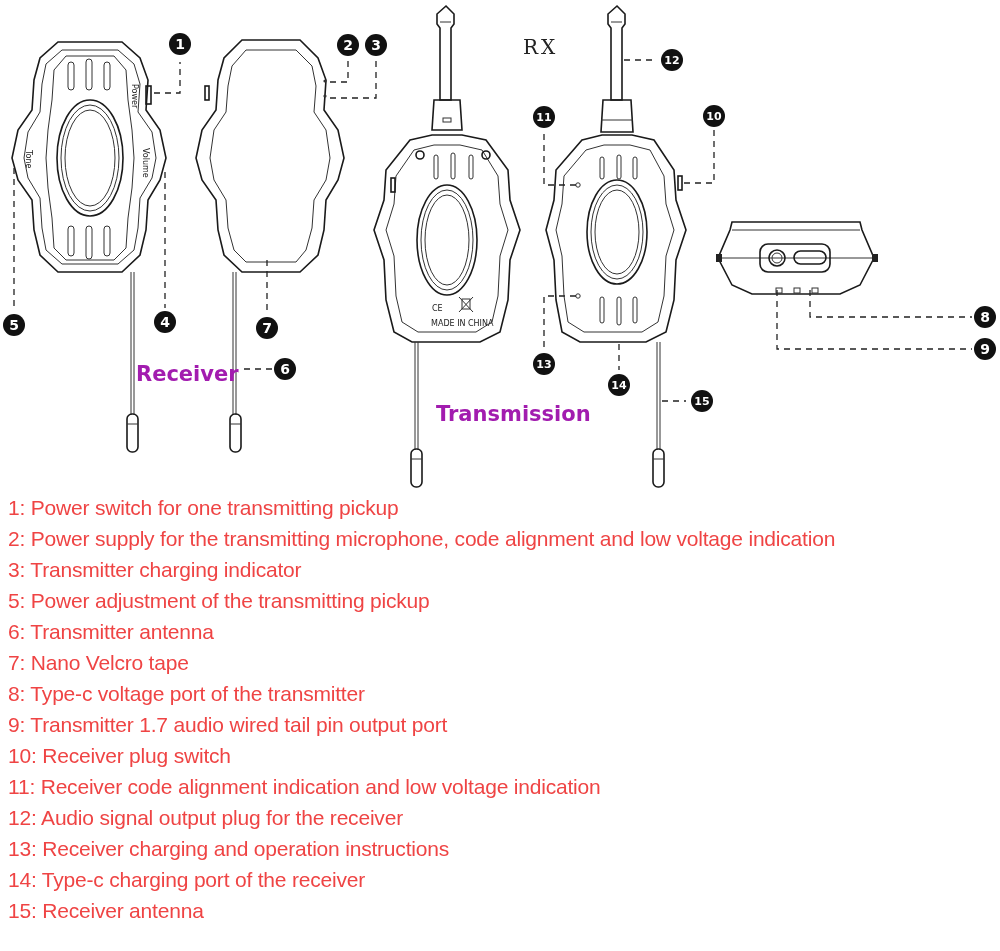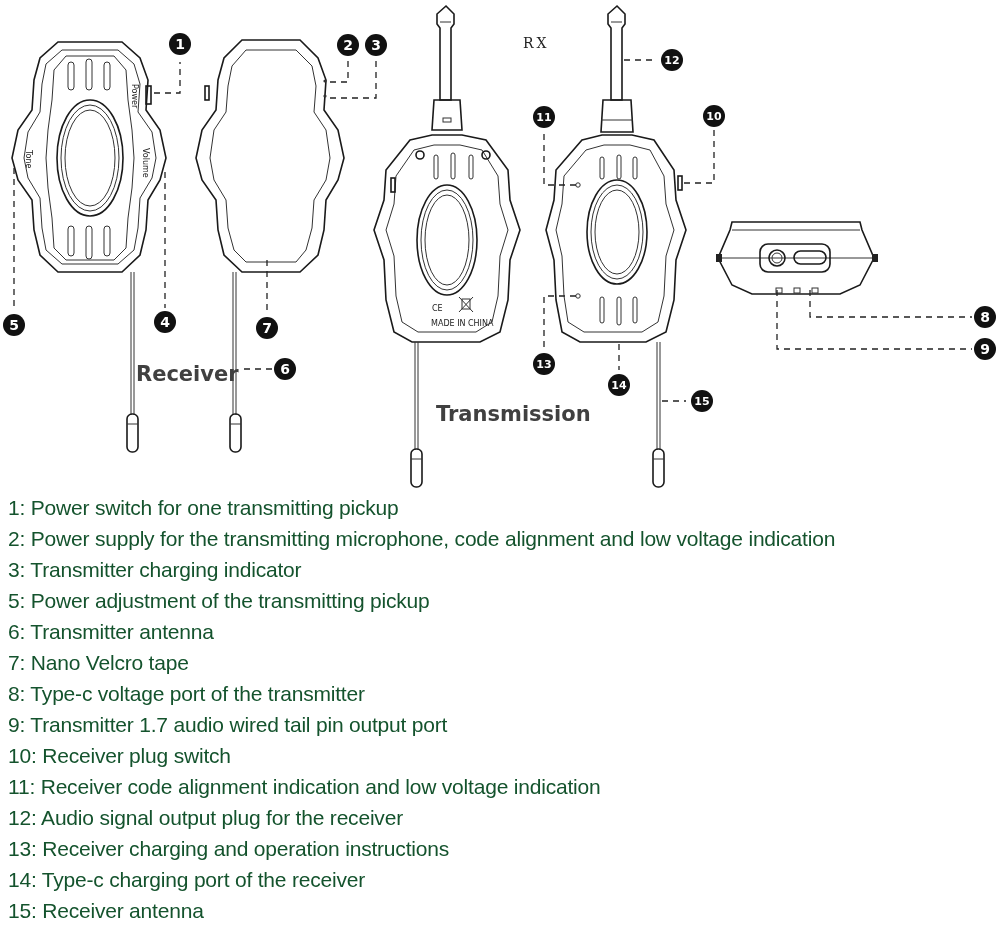--- a/index.html
+++ b/index.html
@@ -1,22 +1,22 @@
 <!DOCTYPE html>
 <html><head>
 <meta charset="utf-8">
 <style>
   html, body { margin: 0; padding: 0; background: #ffffff; }
   body { width: 1000px; height: 951px; position: relative; overflow: hidden; font-family: "Liberation Sans", sans-serif; color: #111; }
   #diagram { position: absolute; left: 0; top: 0; width: 1000px; height: 490px; }
   .callout-text { font-family: "DejaVu Sans", sans-serif; font-weight: bold; fill: #ffffff; text-anchor: middle; dominant-baseline: central; }
-  .device-label { position: absolute; font-family: "DejaVu Sans", sans-serif; font-weight: bold; font-size: 21px; color: #404040; white-space: nowrap; }
-  .rx-label { position: absolute; font-family: "DejaVu Serif", serif; font-size: 14px; letter-spacing: 3px; color: #222; }
+  .device-label { position: absolute; font-family: "DejaVu Sans", sans-serif; font-weight: bold; font-size: 21px; color: #a21caf; white-space: nowrap; }
+  .rx-label { position: absolute; font-family: "DejaVu Serif", serif; font-size: 20px; letter-spacing: 3px; color: #222; }
   #legend { position: absolute; left: 8px; top: 492px; width: 992px; margin: 0; padding: 0; list-style: none; }
-  #legend li { font-family: "Liberation Sans", sans-serif; font-size: 21px; line-height: 31px; height: 31px; color: #14532d; white-space: nowrap; letter-spacing: -0.2px; }
+  #legend li { font-family: "Liberation Sans", sans-serif; font-size: 21px; line-height: 31px; height: 31px; color: #ef4444; white-space: nowrap; letter-spacing: -0.2px; }
   .ln { stroke: #1a1a1a; fill: none; stroke-width: 1.6; }
   .ln2 { stroke: #333; fill: none; stroke-width: 1; }
   .dash { stroke: #222; stroke-width: 1.3; stroke-dasharray: 6 5; fill: none; }
   .tiny { font-family: "DejaVu Sans", sans-serif; font-size: 8px; fill: #222; }
 </style>
 </head>
 <body>
 
 <svg id="diagram" viewBox="0 0 1000 490" xmlns="http://www.w3.org/2000/svg">
 

